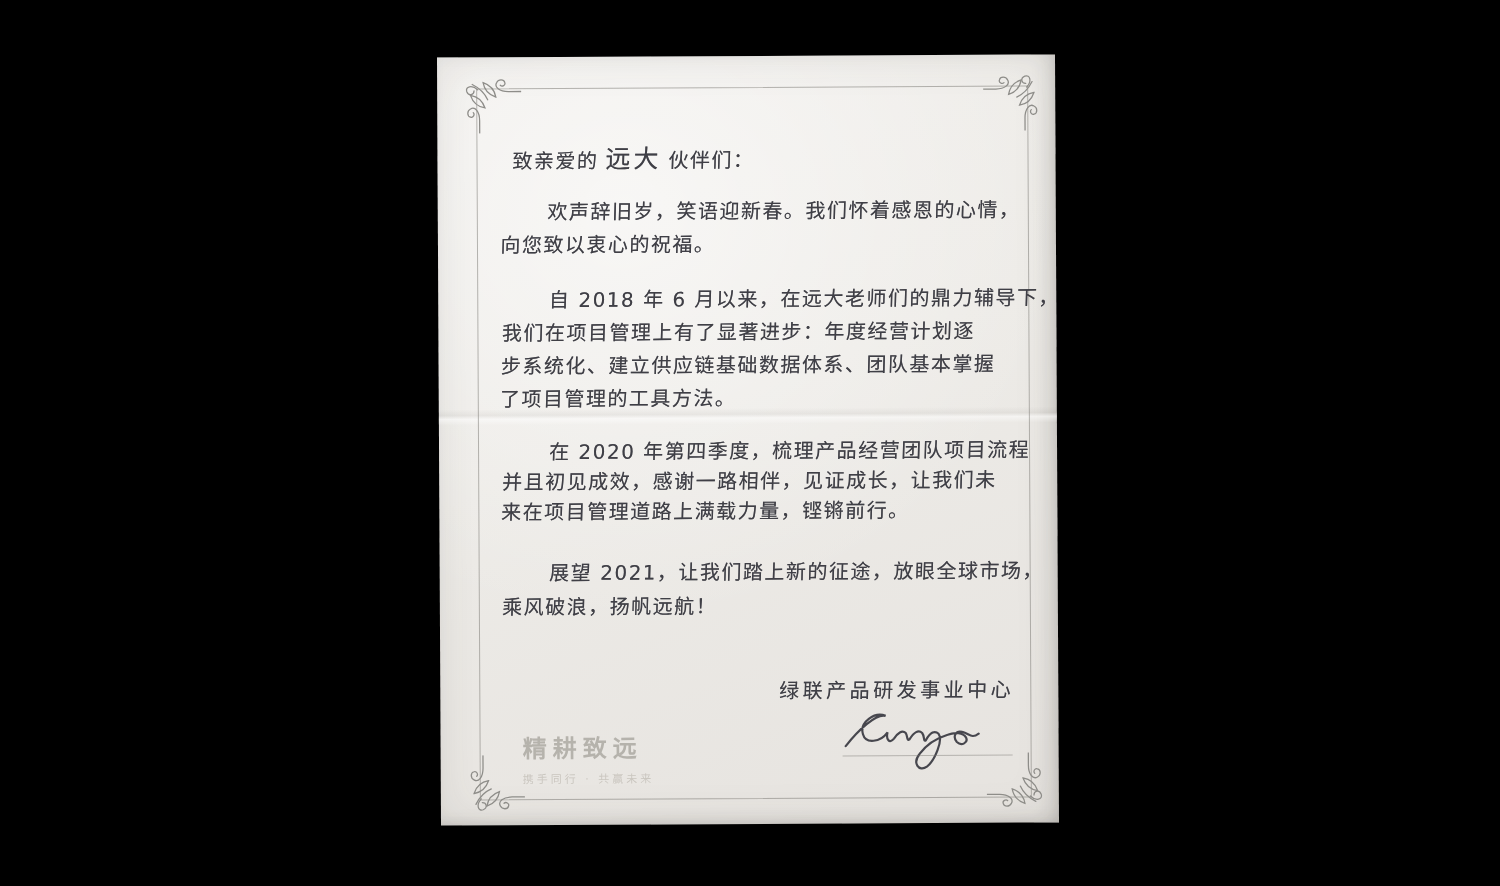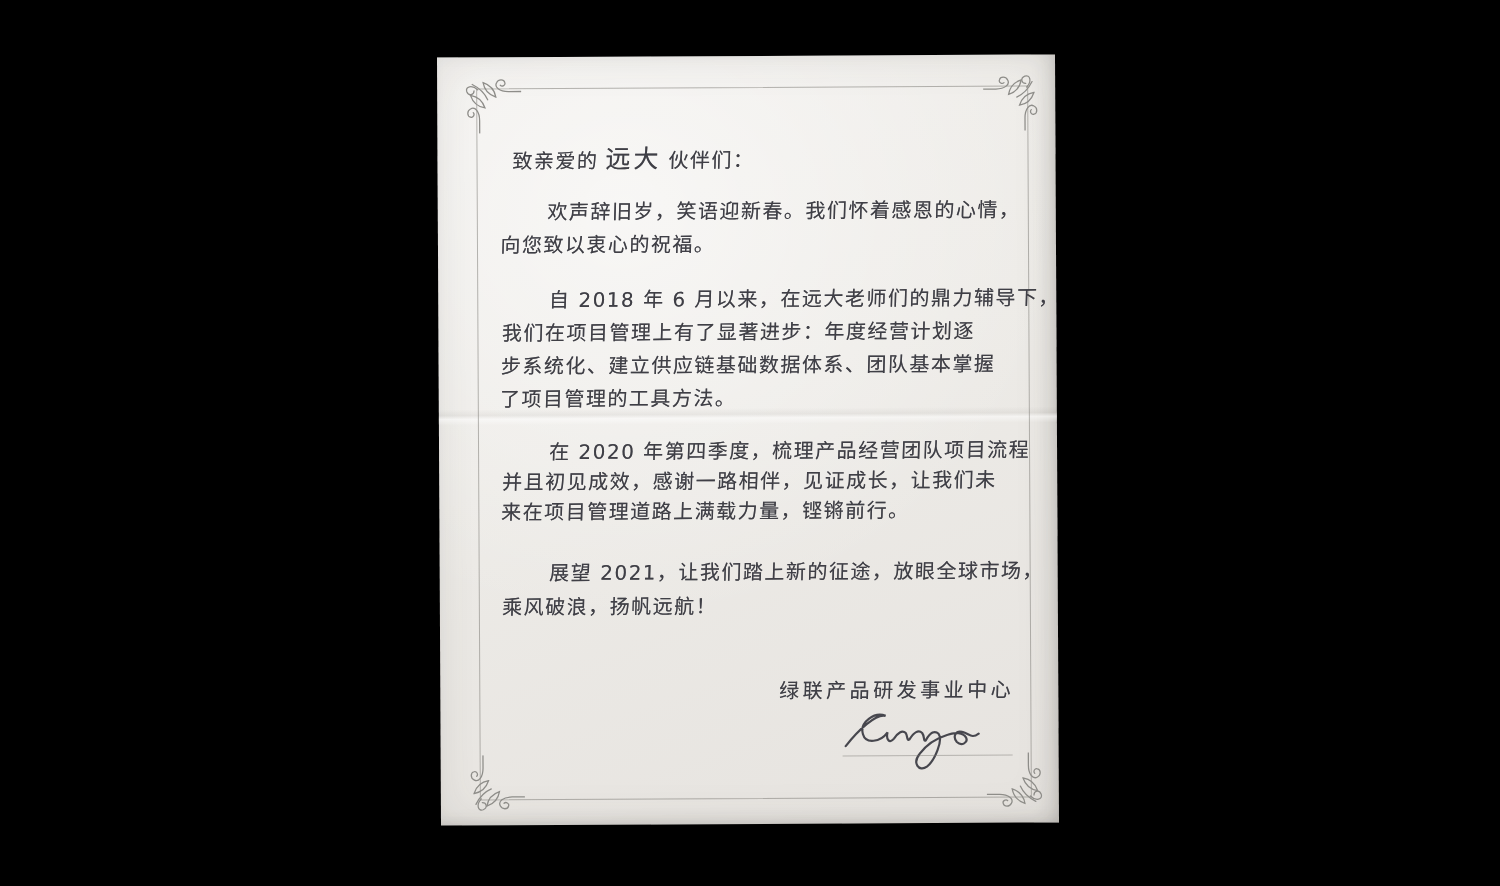--- a/index.html
+++ b/index.html
@@ -156,15 +156,19 @@
         <path d="M10 60 C 24 42, 44 24, 54 27 C 42 22, 25 34, 29 47 C 32 58, 48 56, 56 45
                  C 54 53, 58 58, 63 52 C 67 46, 72 42, 76 46 C 78 49, 77 55, 80 53
                  C 85 45, 90 42, 94 46 C 97 50, 95 56, 98 54 C 103 45, 108 43, 112 47
                  C 117 54, 108 76, 99 83 C 90 89, 83 79, 91 69 C 99 58, 112 51, 122 48
                  C 130 45, 139 46, 142 51 C 145 57, 137 61, 132 56 C 127 50, 131 43, 138 45
                  C 146 47, 148 53, 156 47" fill="none" stroke="#47474e" stroke-width="2.4" stroke-linecap="round"></path>
       </svg>
     </div>
     <div class="sigline"></div>
 
+    <div class="stamp">
+      <div class="stamp-title">精耕致远</div>
+      <div class="stamp-sub">携手同行 · 共赢未来</div>
+    </div>
 
   </div>
 </div>
 
 </body></html>

